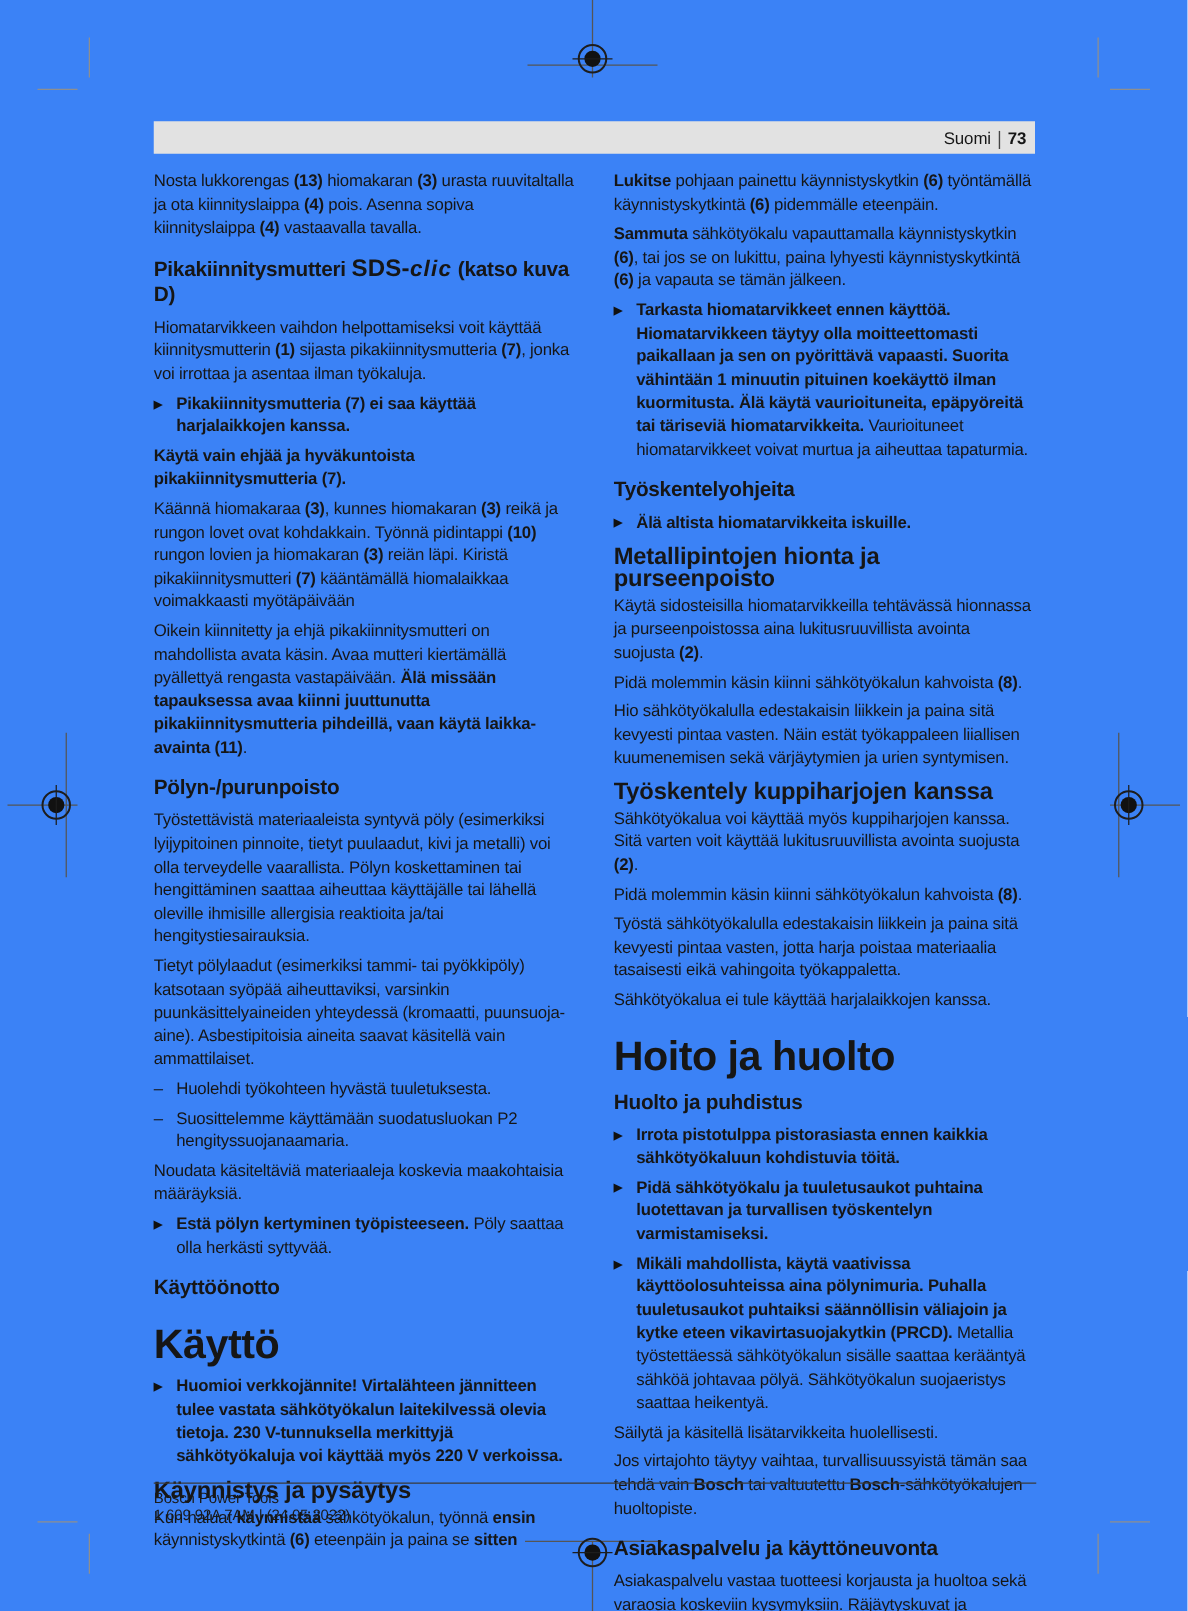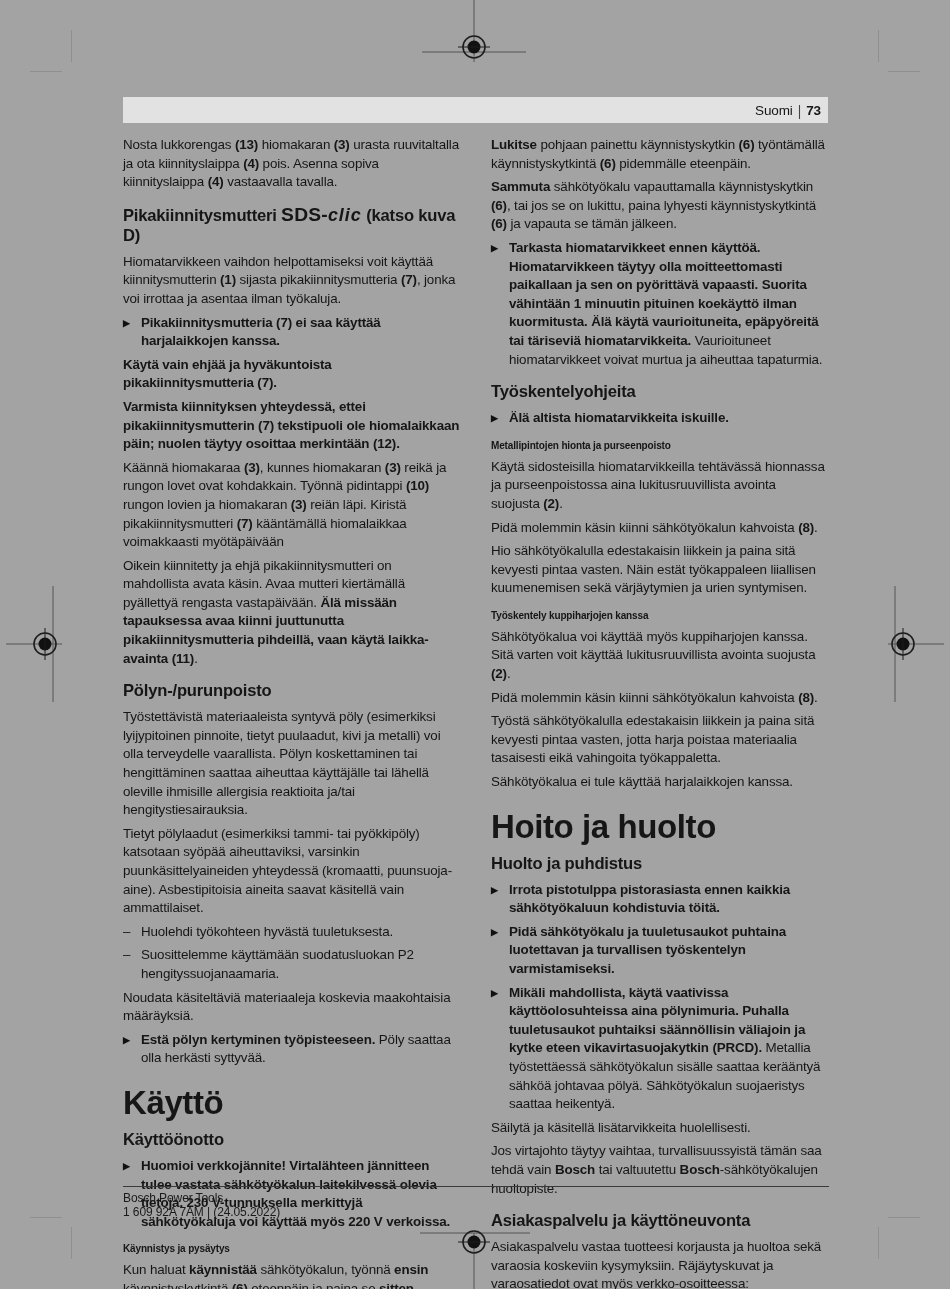--- a/index.html
+++ b/index.html
@@ -1,38 +1,38 @@
 <!DOCTYPE html>
 <html><head>
 <meta charset="utf-8">
 <style>
   html,body{margin:0;padding:0;background:#fff;}
   .page{
-    position:relative;width:950px;height:1289px;background:#a3a3a3;overflow:hidden;
+    position:relative;width:950px;height:1289px;background:#3b82f6;overflow:hidden;
     font-family:"Liberation Sans",sans-serif;color:#161616;
   }
   
   .cropline{position:absolute;background:#8f8f8f;}
   .regmark{position:absolute;}
   
   .header-bar{
     position:absolute;left:123px;top:97px;width:705px;height:26px;
     background:#e2e2e2;display:flex;align-items:center;justify-content:flex-end;
     font-size:13.5px;padding-right:7px;box-sizing:border-box;letter-spacing:-0.1px;
   }
   .header-bar .sep{color:#444;margin:0 5px;font-weight:400;transform:scaleY(1.15);display:inline-block;}
   .header-bar .pg{font-weight:bold;}
   
   .content{position:absolute;left:123px;top:136px;width:706px;display:flex;gap:31px;}
   .col{width:337px;font-size:13.4px;line-height:18.6px;letter-spacing:-0.15px;}
   .blk{margin:0 0 5px 0;}
   .b{font-weight:bold;}
   .h1{font-size:33px;line-height:28px;font-weight:bold;margin:21px 0 11px;letter-spacing:-0.4px;}
   .h2{font-size:16.6px;line-height:20px;font-weight:bold;margin:13px 0 7px;letter-spacing:-0.2px;}
-  .h3{font-size:10px;line-height:18px;font-weight:bold;margin:9px 0 3px;}
+  .h3{font-size:19px;line-height:18px;font-weight:bold;margin:9px 0 3px;}
   .col .blk:first-child{margin-top:0;}
   .bullet{display:flex;margin:2px 0 5px 0;}
   .bullet .mk{flex:none;width:18px;}
   .bullet.arrow .mk{font-size:9px;line-height:18.6px;color:#111;}
   .bullet.dash .mk{width:18px;}
   .logo-sds{font-size:1.16em;letter-spacing:0.2px;}
   .logo-clic{font-style:italic;font-size:1.08em;letter-spacing:1px;}
   
   .footer-rule{position:absolute;left:123px;top:1186px;width:706px;height:0;border-top:1.4px solid #3a3a3a;}
   .footer{
@@ -92,41 +92,40 @@
   <div class="content">
     <div class="col">
         <p class="blk p"><span>Nosta lukkorengas </span><span class="b">(13)</span><span> hiomakaran </span><span class="b">(3)</span><span> urasta ruuvitaltalla ja ota kiinnityslaippa </span><span class="b">(4)</span><span> pois. Asenna sopiva kiinnityslaippa </span><span class="b">(4)</span><span> vastaavalla tavalla.</span></p>
         <div class="blk h2"><span>Pikakiinnitysmutteri </span><span class="logo-sds">SDS-</span><span class="logo-clic">clic</span><span> (katso kuva D)</span></div>
         <p class="blk p"><span>Hiomatarvikkeen vaihdon helpottamiseksi voit käyttää kiinnitysmutterin </span><span class="b">(1)</span><span> sijasta pikakiinnitysmutteria </span><span class="b">(7)</span><span>, jonka voi irrottaa ja asentaa ilman työkaluja.</span></p>
         <div class="blk bullet arrow">
           <span class="mk b">▶</span>
           <span><span class="b">Pikakiinnitysmutteria (7) ei saa käyttää harjalaikkojen kanssa.</span></span>
         </div>
         <p class="blk p"><span class="b">Käytä vain ehjää ja hyväkuntoista pikakiinnitysmutteria (7).</span></p>
-        <p class="blk p"><span class="b">Varmista kiinnityksen yhteydessä, ettei pikakiinnitysmutterin (7) tekstipuoli ole hiomalaikkaan päin; nuolen täytyy osoittaa merkintään (12).</span></p>
         <p class="blk p"><span>Käännä hiomakaraa </span><span class="b">(3)</span><span>, kunnes hiomakaran </span><span class="b">(3)</span><span> reikä ja rungon lovet ovat kohdakkain. Työnnä pidintappi </span><span class="b">(10)</span><span> rungon lovien ja hiomakaran </span><span class="b">(3)</span><span> reiän läpi. Kiristä pikakiinnitysmutteri </span><span class="b">(7)</span><span> kääntämällä hiomalaikkaa voimakkaasti myötäpäivään</span></p>
         <p class="blk p"><span>Oikein kiinnitetty ja ehjä pikakiinnitysmutteri on mahdollista avata käsin. Avaa mutteri kiertämällä pyällettyä rengasta vastapäivään. </span><span class="b">Älä missään tapauksessa avaa kiinni juuttunutta pikakiinnitysmutteria pihdeillä, vaan käytä laikka-avainta (11)</span><span>.</span></p>
         <div class="blk h2"><span>Pölyn-/purunpoisto</span></div>
         <p class="blk p"><span>Työstettävistä materiaaleista syntyvä pöly (esimerkiksi lyijypitoinen pinnoite, tietyt puulaadut, kivi ja metalli) voi olla terveydelle vaarallista. Pölyn koskettaminen tai hengittäminen saattaa aiheuttaa käyttäjälle tai lähellä oleville ihmisille allergisia reaktioita ja/tai hengitystiesairauksia.</span></p>
         <p class="blk p"><span>Tietyt pölylaadut (esimerkiksi tammi- tai pyökkipöly) katsotaan syöpää aiheuttaviksi, varsinkin puunkäsittelyaineiden yhteydessä (kromaatti, puunsuoja-aine). Asbestipitoisia aineita saavat käsitellä vain ammattilaiset.</span></p>
         <div class="blk bullet dash">
           <span class="mk">–</span>
           <span><span>Huolehdi työkohteen hyvästä tuuletuksesta.</span></span>
         </div>
         <div class="blk bullet dash">
           <span class="mk">–</span>
           <span><span>Suosittelemme käyttämään suodatusluokan P2 hengityssuojanaamaria.</span></span>
         </div>
         <p class="blk p"><span>Noudata käsiteltäviä materiaaleja koskevia maakohtaisia määräyksiä.</span></p>
         <div class="blk bullet arrow">
           <span class="mk b">▶</span>
           <span><span class="b">Estä pölyn kertyminen työpisteeseen.</span><span> Pöly saattaa olla herkästi syttyvää.</span></span>
         </div>
+        <div class="blk h2"><span>Käyttöönotto</span></div>
         <div class="blk h1"><span>Käyttö</span></div>
-        <div class="blk h2"><span>Käyttöönotto</span></div>
         <div class="blk bullet arrow">
           <span class="mk b">▶</span>
           <span><span class="b">Huomioi verkkojännite! Virtalähteen jännitteen tulee vastata sähkötyökalun laitekilvessä olevia tietoja. 230 V-tunnuksella merkittyjä sähkötyökaluja voi käyttää myös 220 V verkoissa.</span></span>
         </div>
         <div class="blk h3"><span>Käynnistys ja pysäytys</span></div>
         <p class="blk p"><span>Kun haluat </span><span class="b">käynnistää</span><span> sähkötyökalun, työnnä </span><span class="b">ensin</span><span> käynnistyskytkintä </span><span class="b">(6)</span><span> eteenpäin ja paina se </span><span class="b">sitten</span></p>
       </div>
     <div class="col">
         <p class="blk p"><span class="b">Lukitse</span><span> pohjaan painettu käynnistyskytkin </span><span class="b">(6)</span><span> työntämällä käynnistyskytkintä </span><span class="b">(6)</span><span> pidemmälle eteenpäin.</span></p>
         <p class="blk p"><span class="b">Sammuta</span><span> sähkötyökalu vapauttamalla käynnistyskytkin </span><span class="b">(6)</span><span>, tai jos se on lukittu, paina lyhyesti käynnistyskytkintä </span><span class="b">(6)</span><span> ja vapauta se tämän jälkeen.</span></p>

